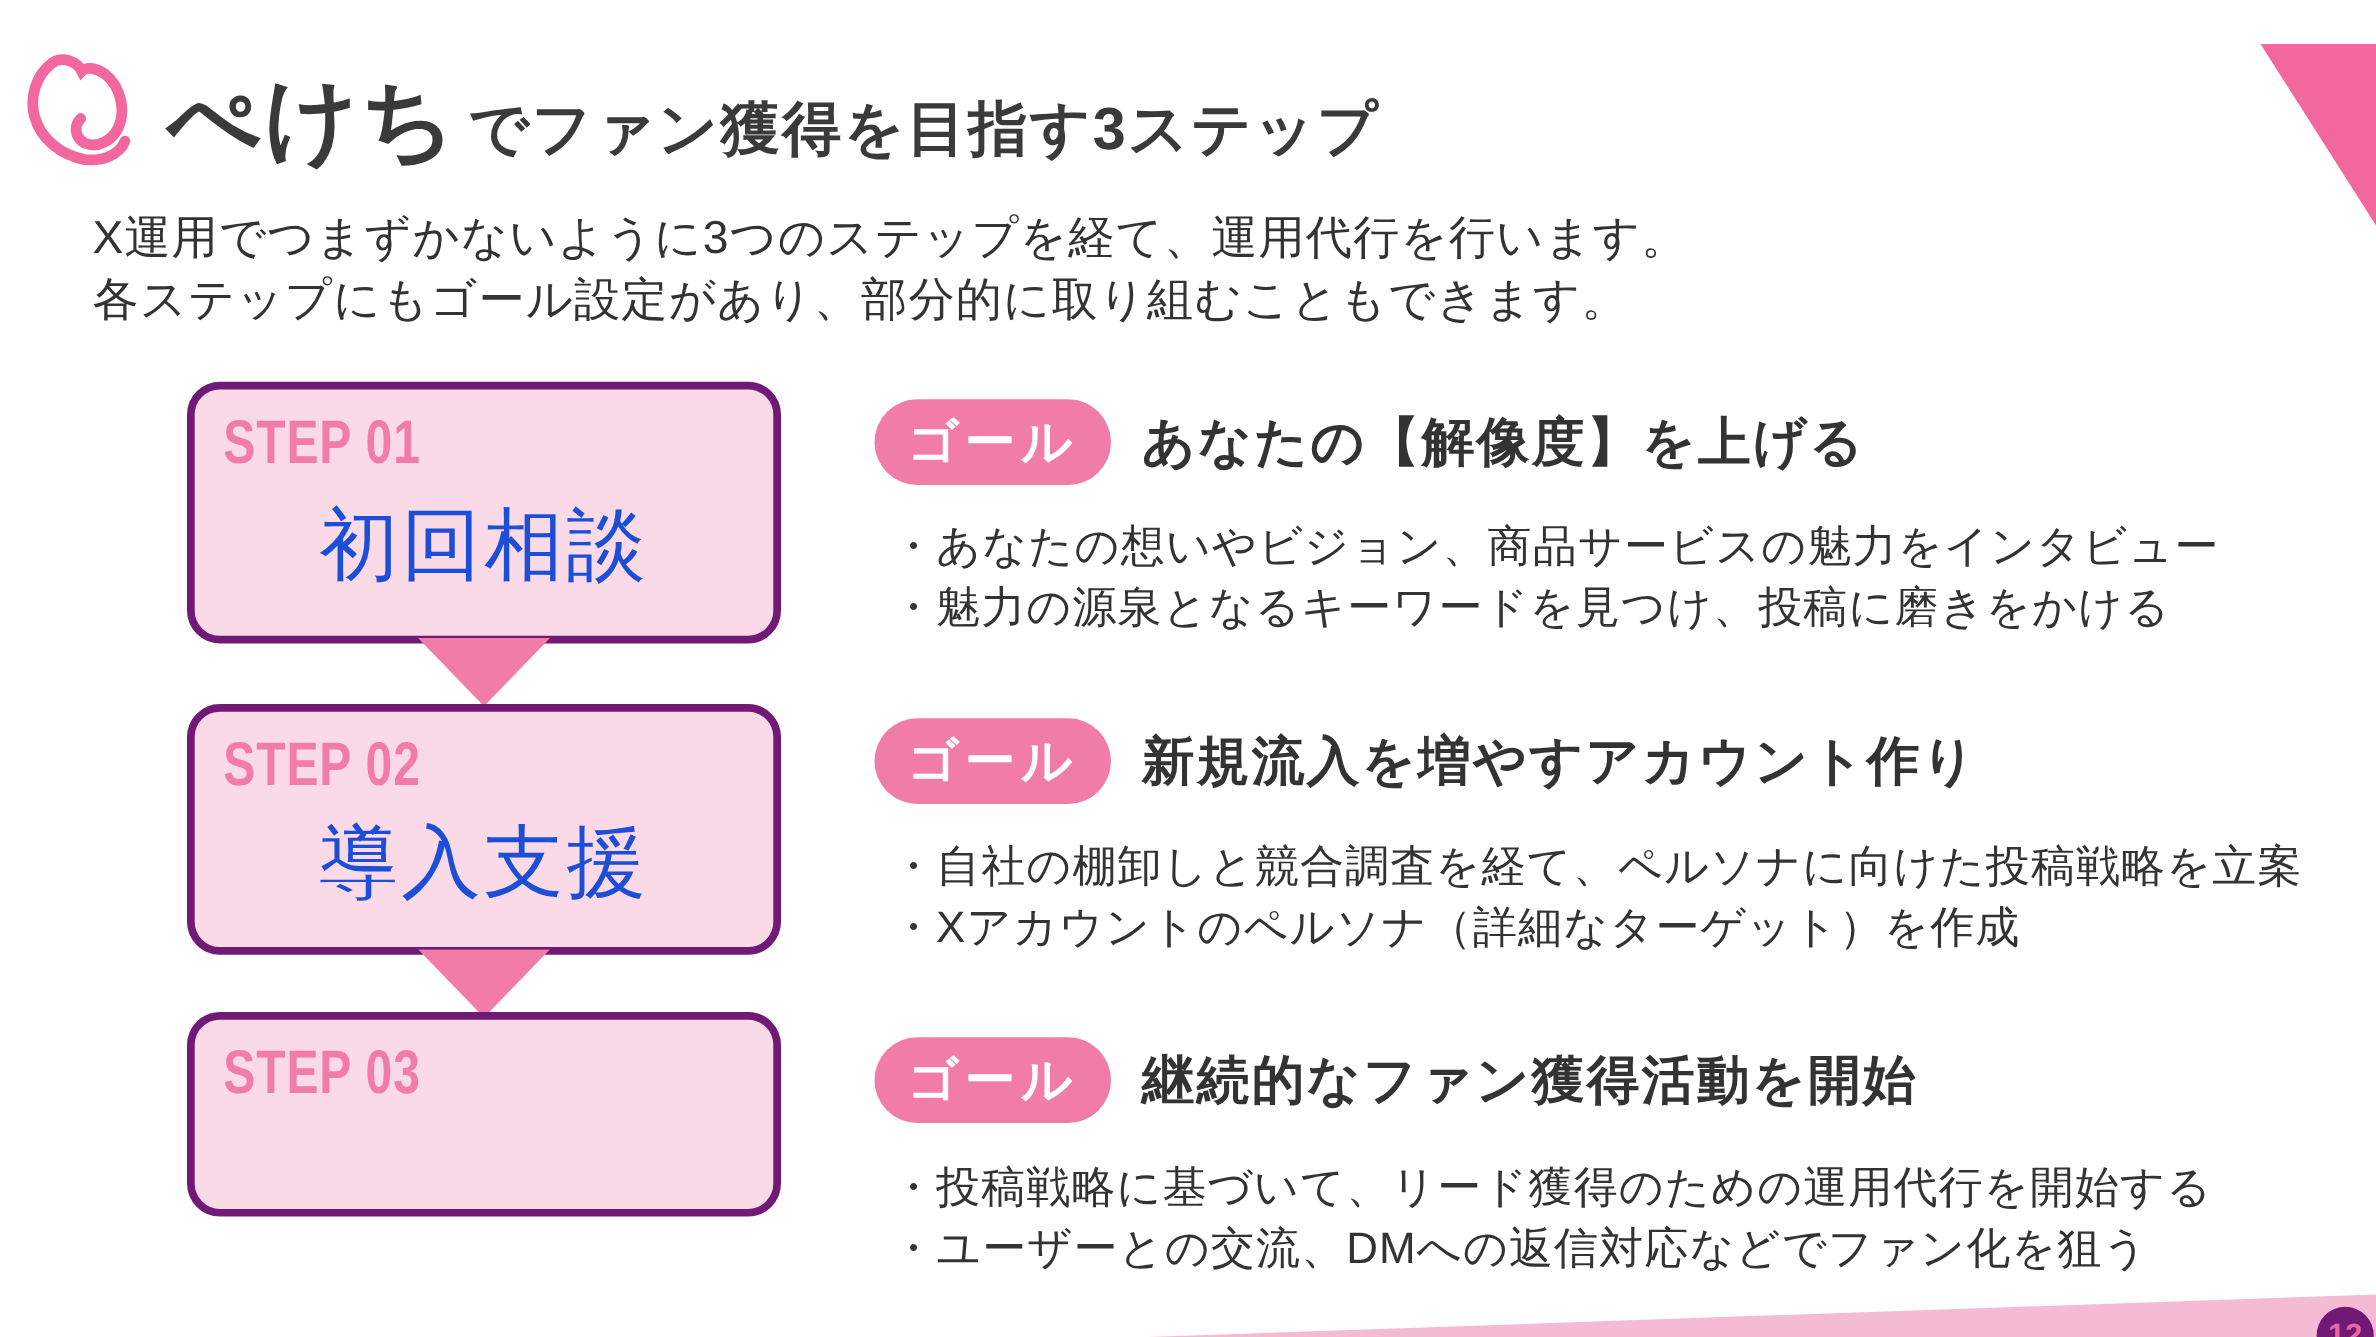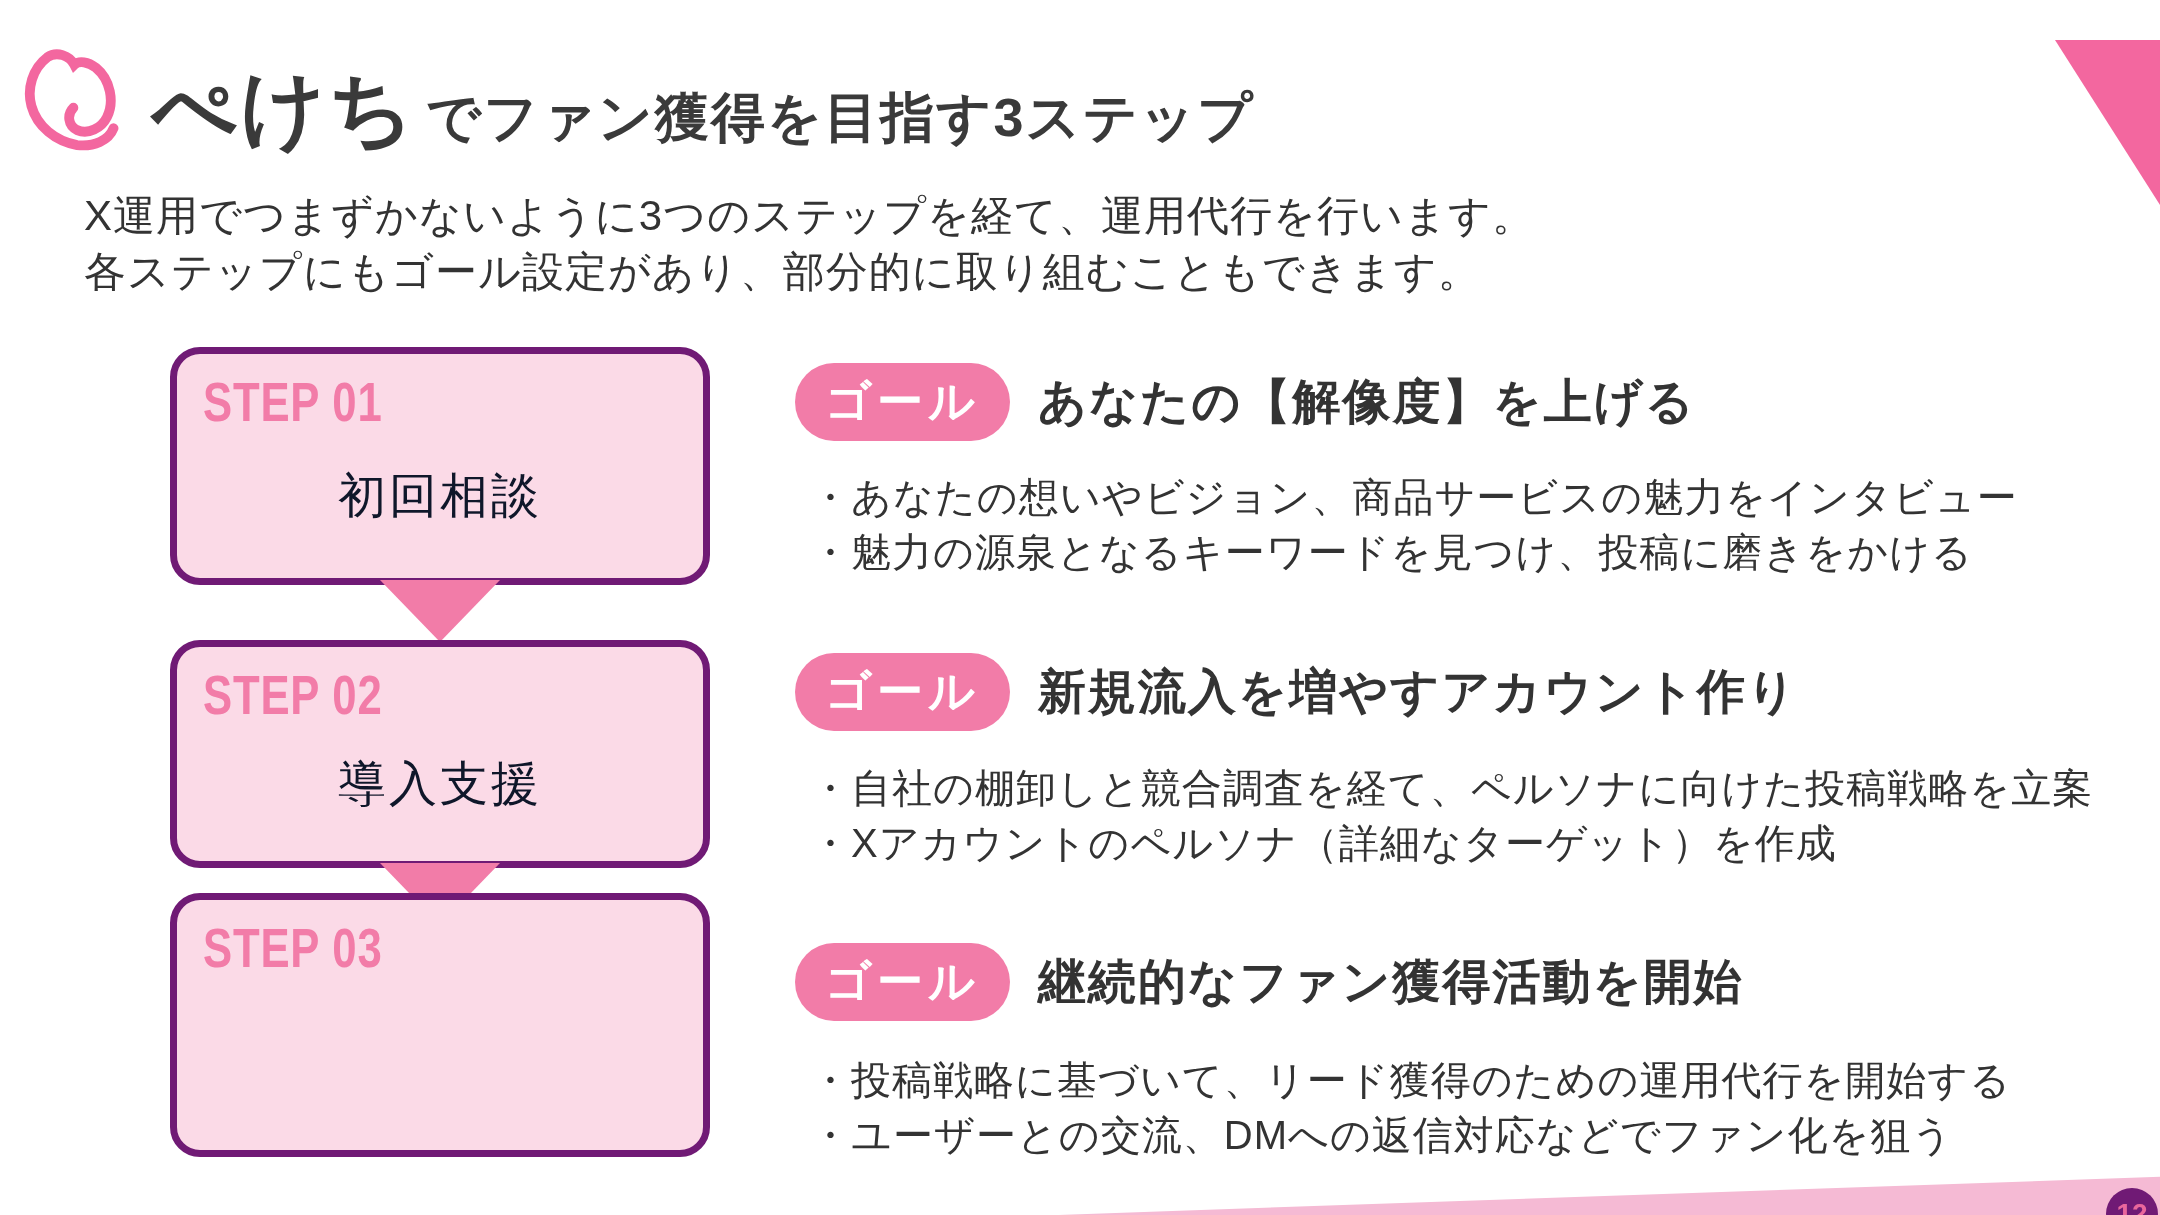--- a/index.html
+++ b/index.html
@@ -20,28 +20,28 @@
   
   .intro{position:absolute;left:84px;top:148px;font-size:42px;line-height:1.33;color:#333333;letter-spacing:1px;white-space:nowrap;}
   
   .step-box{
     position:absolute;left:170px;width:540px;box-sizing:border-box;
     background:#FBDAE7;border:7px solid #701a75;border-radius:30px;
     display:flex;flex-direction:column;
   }
   .step-box.s1{top:307px;height:238px;}
   .step-box.s2{top:600px;height:228px;}
-  .step-box.s3{top:853px;height:264px;}
+  .step-box.s3{top:880px;height:186px;}
   .step-label{
     margin:20px 0 0 26px;font-size:56px;font-weight:700;color:#F27CA8;
     line-height:1;transform:scaleX(0.78);transform-origin:left center;letter-spacing:1px;
   }
   .step-name{
     flex:1;display:flex;align-items:center;justify-content:center;
-    font-size:48px;color:#0f172a;letter-spacing:3px;padding-bottom:16px;
+    font-size:72px;color:#1d4ed8;letter-spacing:3px;padding-bottom:16px;
   }
   .arrow-down{
     position:absolute;left:380px;width:120px;height:62px;background:#F27CA8;
     clip-path:polygon(0 0,100% 0,50% 100%);
   }
   .arrow-down.a1{top:540px;}
   .arrow-down.a2{top:823px;}
   
   .goal-row{position:absolute;left:795px;height:78px;display:flex;align-items:center;white-space:nowrap;}
   .goal-row.g1{top:323px;}

